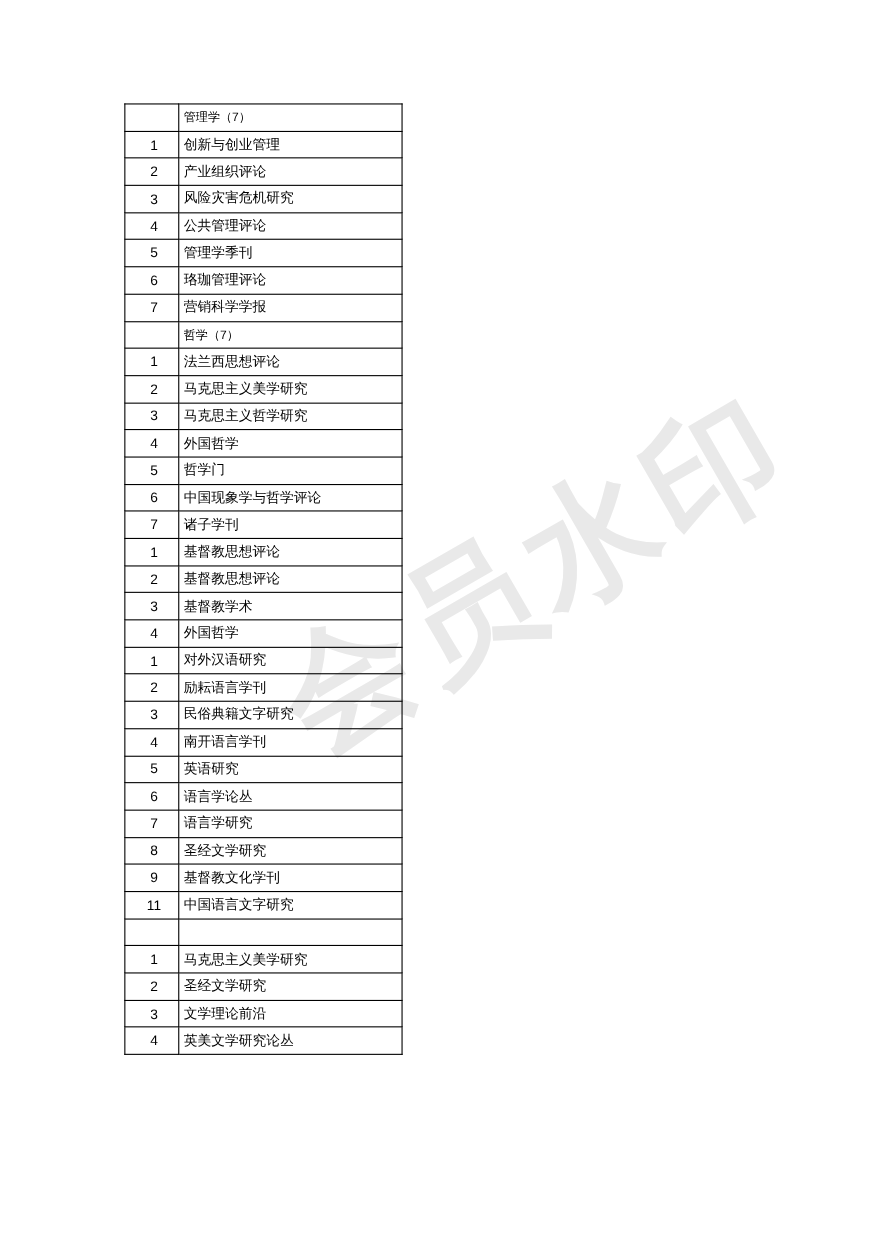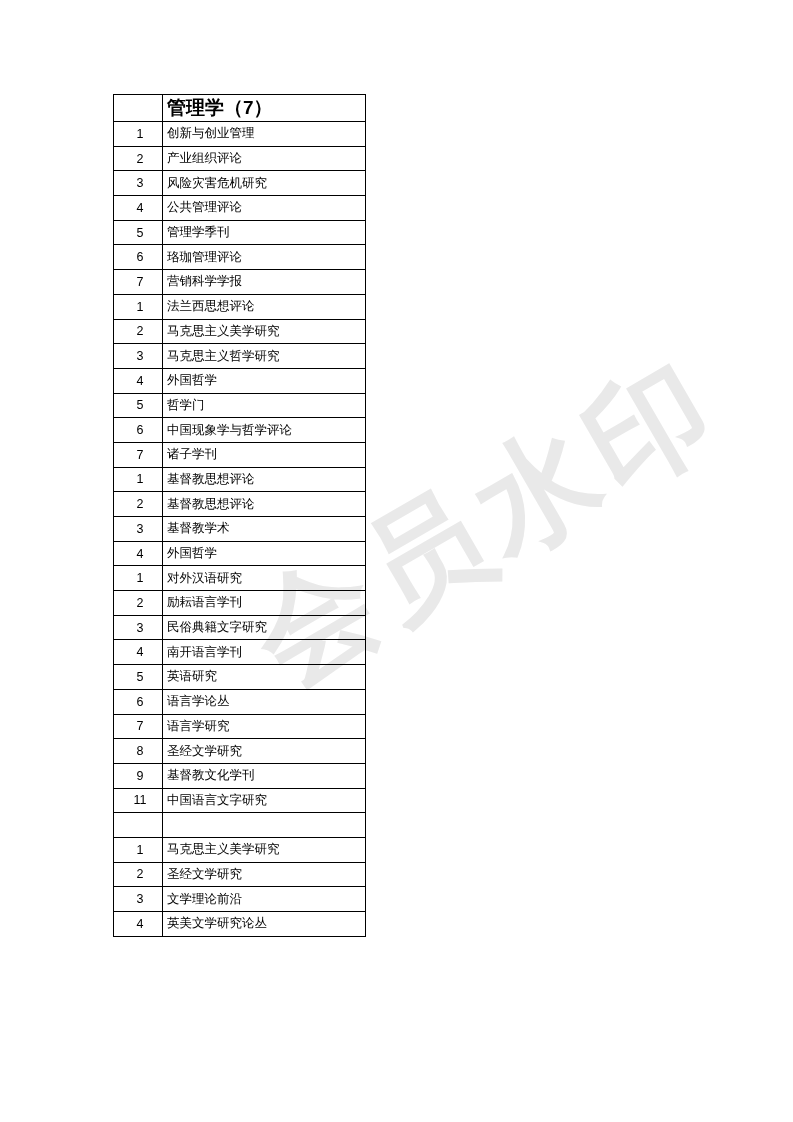--- a/index.html
+++ b/index.html
@@ -74,22 +74,22 @@
     padding: 0;
     font-size: 12px;
   }
 
   td.col-name {
     width: 198px;
     text-align: left;
   }
 
   tr.header-row td.col-name {
-    font-weight: bold;
-    font-size: 19px;
+    font-weight: normal;
+    font-size: 11px;
     margin-left: 41px;
   }
 
   tr.header-row td.col-num {
     border-right: 1px solid #000000;
   }
 
   td.empty {
     color: transparent;
   }
@@ -129,20 +129,24 @@
             <td class="col-name">管理学季刊</td>
           </tr>
           <tr class="item-row">
             <td class="col-num">6</td>
             <td class="col-name">珞珈管理评论</td>
           </tr>
           <tr class="item-row">
             <td class="col-num">7</td>
             <td class="col-name">营销科学学报</td>
           </tr>
+          <tr class="header-row">
+            <td class="col-num empty"></td>
+            <td class="col-name">哲学（7）</td>
+          </tr>
           <tr class="item-row">
             <td class="col-num">1</td>
             <td class="col-name">法兰西思想评论</td>
           </tr>
           <tr class="item-row">
             <td class="col-num">2</td>
             <td class="col-name">马克思主义美学研究</td>
           </tr>
           <tr class="item-row">
             <td class="col-num">3</td>

